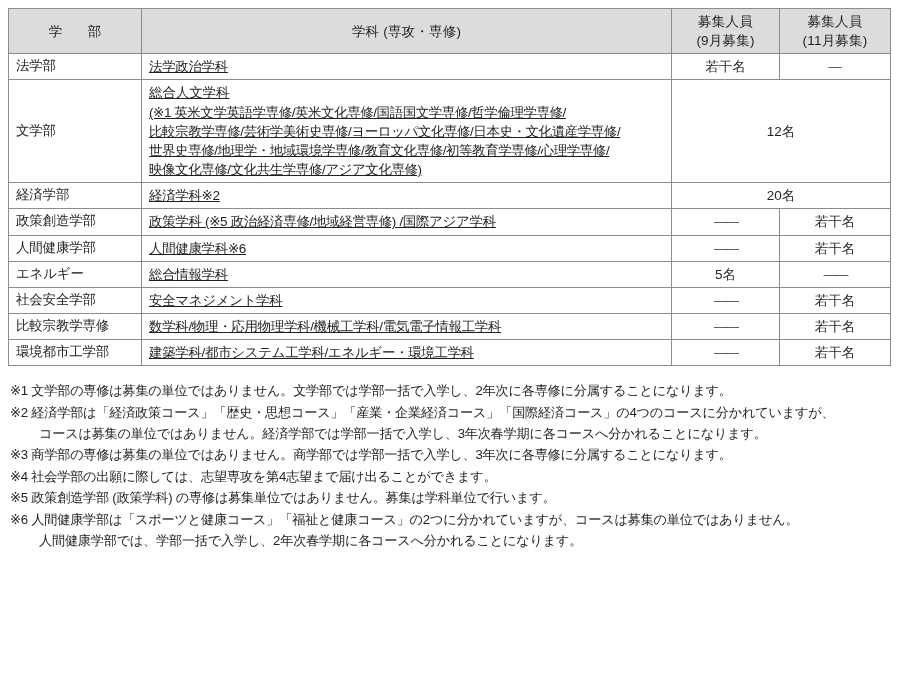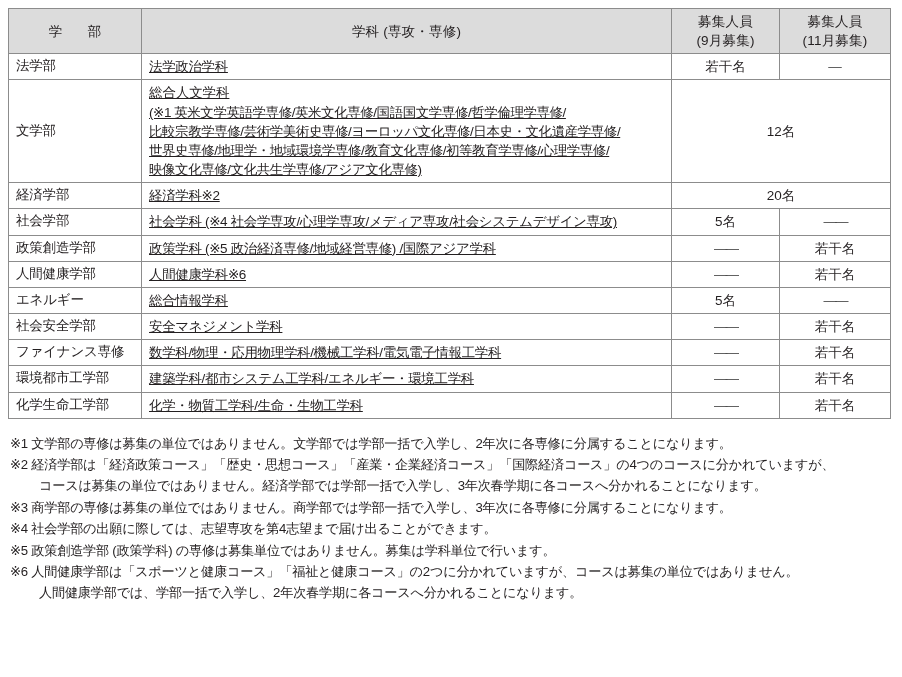--- a/index.html
+++ b/index.html
@@ -153,26 +153,20 @@
             <span class="sub">映像文化専修/文化共生学専修/アジア文化専修)</span>
           </td>
           <td class="num" colspan="2">12名</td>
         </tr>
         <tr>
           <td class="faculty">経済学部</td>
           <td class="dept one-line">経済学科※2</td>
           <td class="num" colspan="2">20名</td>
         </tr>
         <tr>
-          <td class="faculty">社会学部</td>
-          <td class="dept one-line">社会学科 (※4 社会学専攻/心理学専攻/メディア専攻/社会システムデザイン専攻)</td>
-          <td class="num">5名</td>
-          <td class="num"><span class="dash-long">——</span></td>
-        </tr>
-        <tr>
           <td class="faculty">政策創造学部</td>
           <td class="dept one-line">政策学科 (※5 政治経済専修/地域経営専修) /国際アジア学科</td>
           <td class="num"><span class="dash-long">——</span></td>
           <td class="num">若干名</td>
         </tr>
         <tr>
           <td class="faculty">人間健康学部</td>
           <td class="dept one-line">人間健康学科※6</td>
           <td class="num"><span class="dash-long">——</span></td>
           <td class="num">若干名</td>
@@ -183,34 +177,28 @@
           <td class="num">5名</td>
           <td class="num"><span class="dash-long">——</span></td>
         </tr>
         <tr>
           <td class="faculty">社会安全学部</td>
           <td class="dept one-line">安全マネジメント学科</td>
           <td class="num"><span class="dash-long">——</span></td>
           <td class="num">若干名</td>
         </tr>
         <tr>
-          <td class="faculty">ファイナンス専修</td>
+          <td class="faculty">比較宗教学専修</td>
           <td class="dept one-line">数学科/物理・応用物理学科/機械工学科/電気電子情報工学科</td>
           <td class="num"><span class="dash-long">——</span></td>
           <td class="num">若干名</td>
         </tr>
         <tr>
           <td class="faculty">環境都市工学部</td>
           <td class="dept one-line">建築学科/都市システム工学科/エネルギー・環境工学科</td>
-          <td class="num"><span class="dash-long">——</span></td>
-          <td class="num">若干名</td>
-        </tr>
-        <tr>
-          <td class="faculty">化学生命工学部</td>
-          <td class="dept one-line">化学・物質工学科/生命・生物工学科</td>
           <td class="num"><span class="dash-long">——</span></td>
           <td class="num">若干名</td>
         </tr>
       </tbody>
   </table>
 
   <div class="notes" id="notes-list">
       <div class="note"><span>※1</span> <span>文学部の専修は募集の単位ではありません。文学部では学部一括で入学し、2年次に各専修に分属することになります。</span></div>
       <div class="note"><span>※2</span> <span>経済学部は「経済政策コース」「歴史・思想コース」「産業・企業経済コース」「国際経済コース」の4つのコースに分かれていますが、</span><span class="cont">コースは募集の単位ではありません。経済学部では学部一括で入学し、3年次春学期に各コースへ分かれることになります。</span></div>
       <div class="note"><span>※3</span> <span>商学部の専修は募集の単位ではありません。商学部では学部一括で入学し、3年次に各専修に分属することになります。</span></div>

